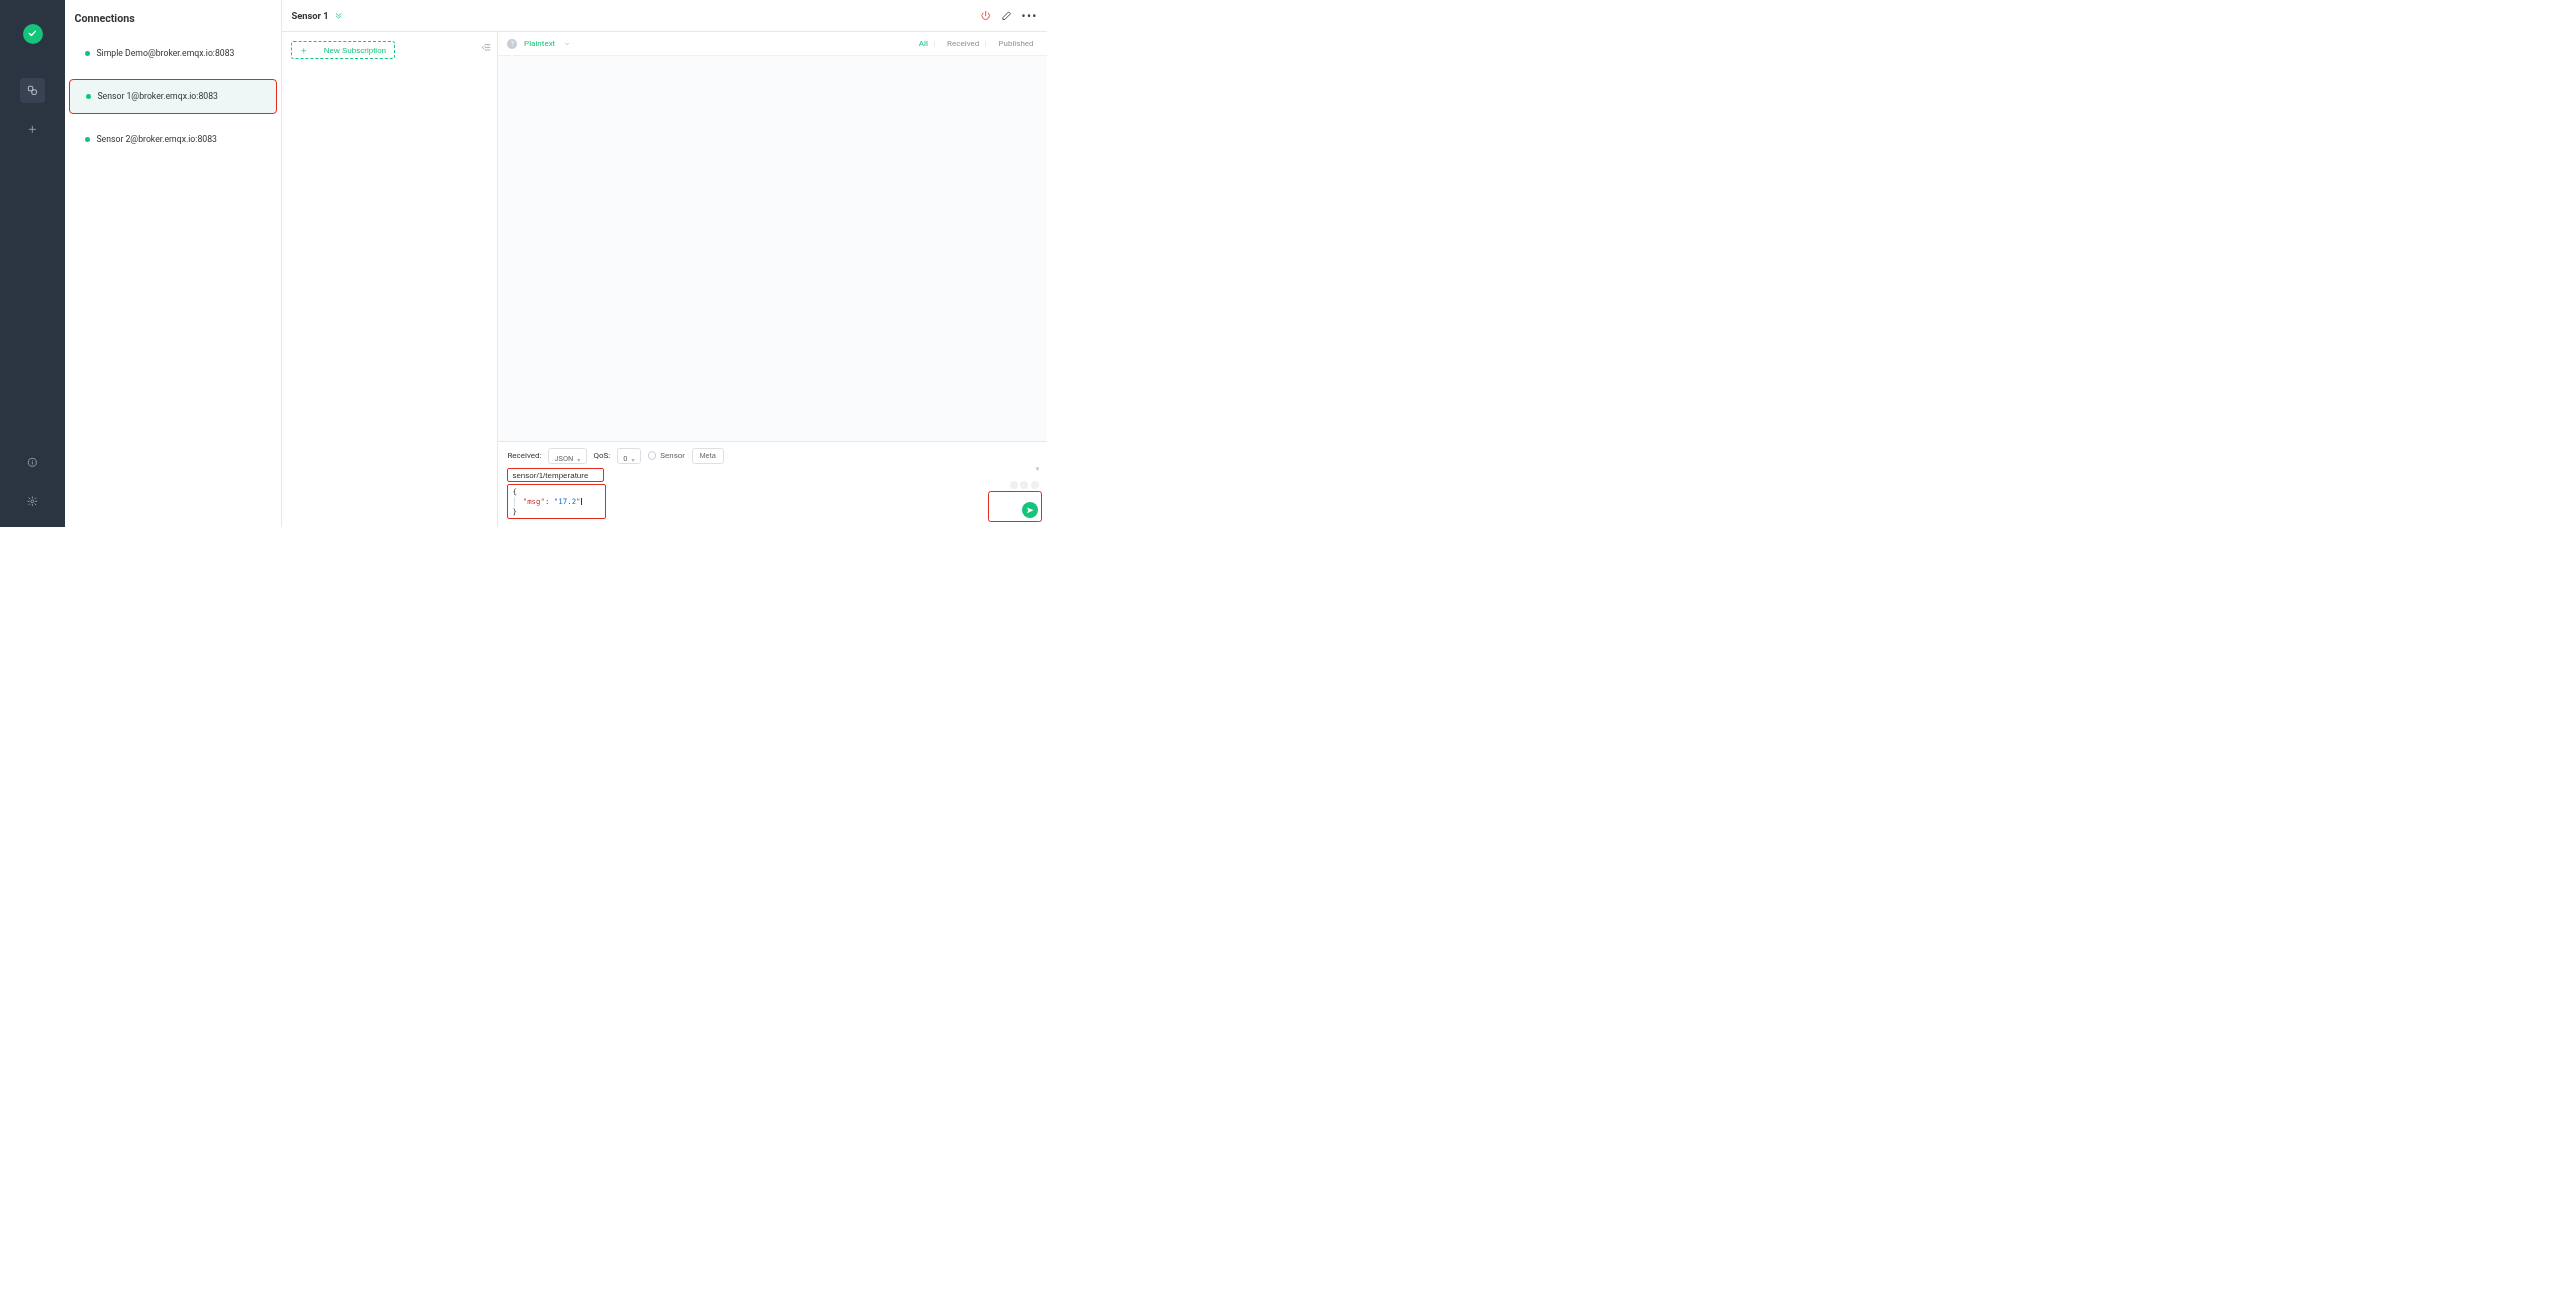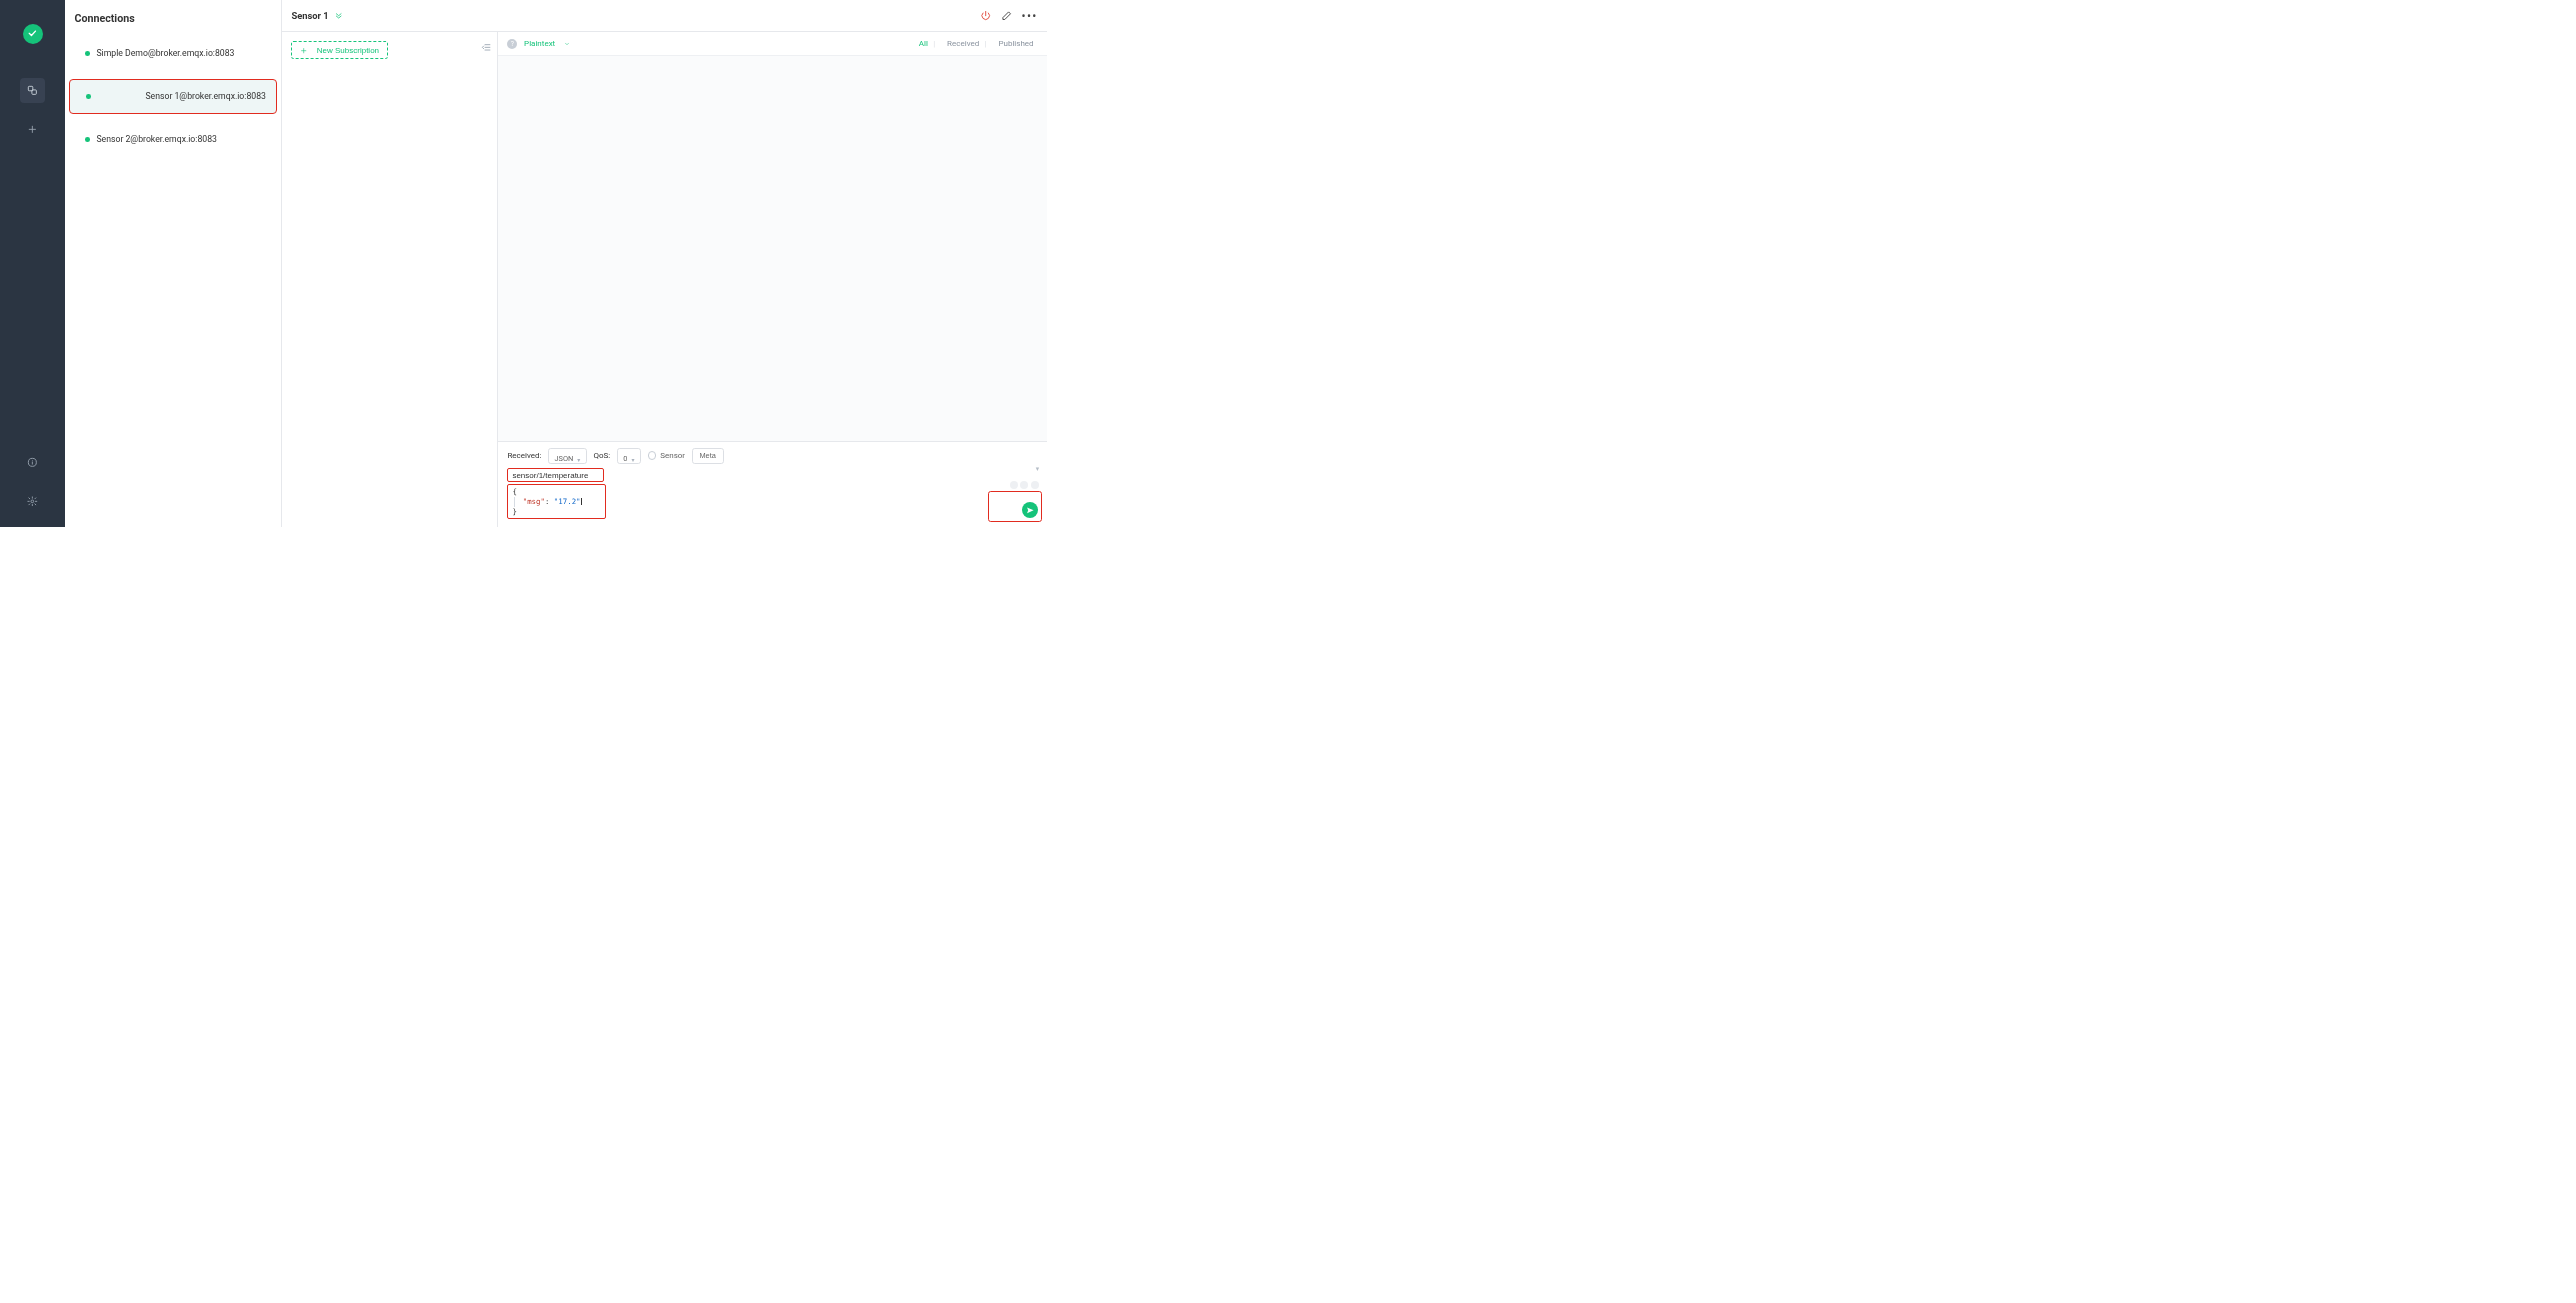--- a/index.html
+++ b/index.html
@@ -69,21 +69,20 @@
 .conn-dot {
   width: 4.7px; height: 4.7px;
   background: #15c37a;
   border-radius: 50%;
   margin-right: 6.7px;
   flex-shrink: 0;
 }
 .conn-highlight {
   border: 1.3px solid #e12b1f;
   border-radius: 4px;
-  gap: 48px;
 }
 
 
 .main {
   flex: 1;
   display: flex;
   flex-direction: column;
 }
 
 
@@ -120,21 +119,21 @@
 .new-sub-btn {
   border: 0.7px dashed #15c37a;
   color: #15c37a;
   background: transparent;
   font-size: 8px;
   padding: 3.4px 8px;
   border-radius: 2.7px;
   cursor: pointer;
   display: inline-flex;
   align-items: center;
-  gap: 9px;
+  gap: 16px;
   width: fit-content;
 }
 .collapse-icon {
   position: absolute;
   right: 5.4px; top: 10px;
   color: #9aa5b1;
   cursor: pointer;
 }
 .subcol-wrap { position: relative; }
 

